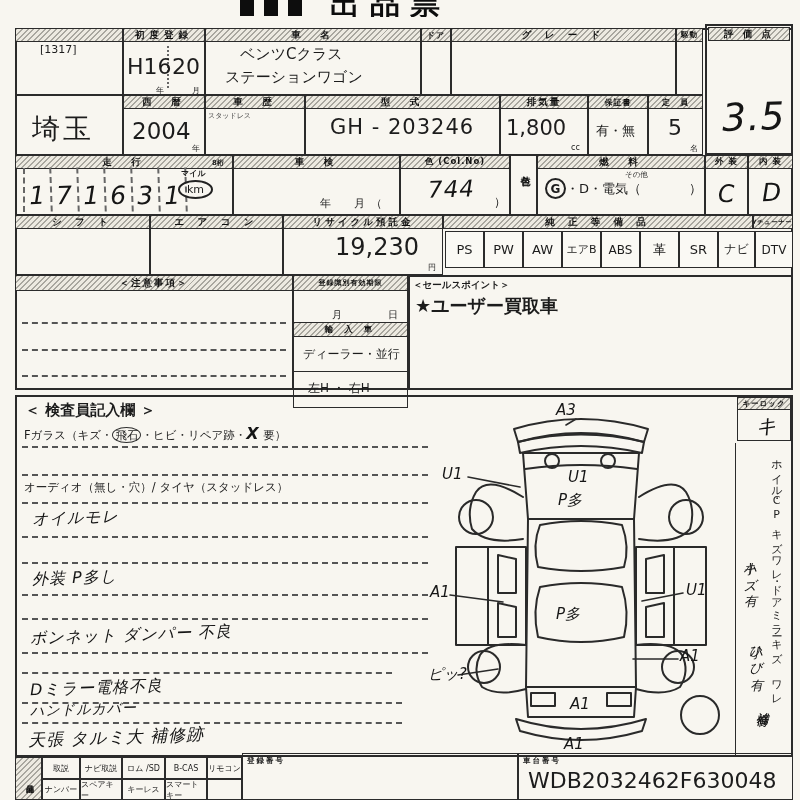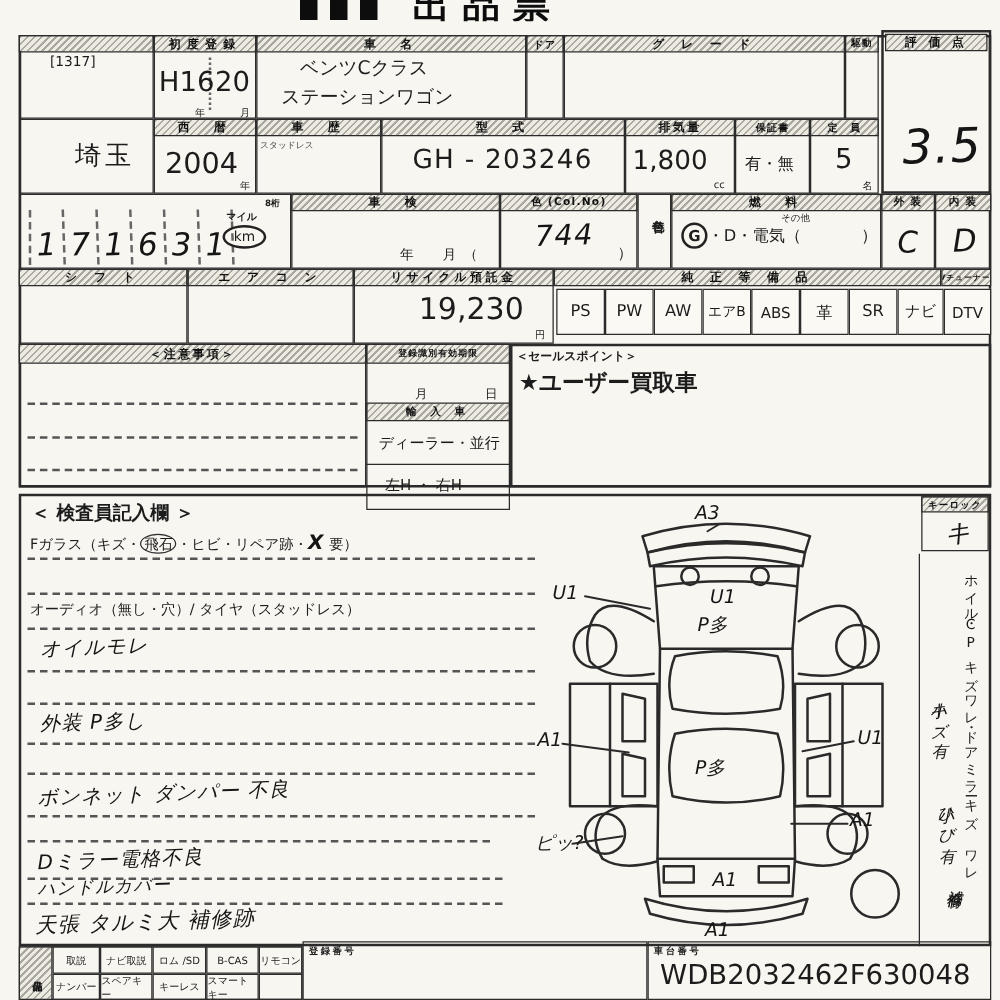--- a/index.html
+++ b/index.html
@@ -69,21 +69,21 @@
   <div class="hd" style="left:451px;top:28px;width:225px;height:14px;">グ レ ー ド</div>
 
   <div class="cell" style="left:676px;top:28px;width:27px;height:67px;"></div>
   <div class="hd tight" style="left:676px;top:28px;width:27px;height:14px;font-size:7.5px;">駆動</div>
 
   <div class="cell" style="left:705px;top:24px;width:88px;height:131px;border-width:2.6px;"></div>
   <div class="hd" style="left:708px;top:27px;width:82px;height:14px;letter-spacing:3px;">評 価 点</div>
   <div class="lbl hw" style="left:722px;top:95px;font-size:38px;">3.5</div>
 
   <div class="cell" style="left:15px;top:95px;width:108px;height:60px;"></div>
-  <div class="lbl" style="left:32px;top:110px;font-size:21px;letter-spacing:3px;margin-left:28px;">埼玉</div>
+  <div class="lbl" style="left:32px;top:110px;font-size:28px;letter-spacing:3px;">埼玉</div>
 
   <div class="cell" style="left:123px;top:95px;width:82px;height:60px;"></div>
   <div class="hd" style="left:123px;top:95px;width:82px;height:14px;">西　暦</div>
   <div class="lbl" style="left:132px;top:118px;font-size:23px;">2004</div>
   <div class="lbl small" style="left:192px;top:143px;">年</div>
 
   <div class="cell" style="left:205px;top:95px;width:100px;height:60px;"></div>
   <div class="hd" style="left:205px;top:95px;width:100px;height:14px;">車　歴</div>
   <div class="lbl" style="left:208px;top:111px;font-size:7px;color:#444;">スタッドレス</div>
 
@@ -99,20 +99,21 @@
   <div class="cell" style="left:588px;top:95px;width:60px;height:60px;"></div>
   <div class="hd tight" style="left:588px;top:95px;width:60px;height:14px;font-size:8px;">保証書</div>
   <div class="lbl" style="left:596px;top:122px;font-size:13px;">有・無</div>
 
   <div class="cell" style="left:648px;top:95px;width:55px;height:60px;"></div>
   <div class="hd tight" style="left:648px;top:95px;width:55px;height:14px;font-size:8px;">定　員</div>
   <div class="lbl" style="left:668px;top:115px;font-size:22px;">5</div>
   <div class="lbl small" style="left:690px;top:143px;">名</div>
 
   <div class="cell" style="left:15px;top:155px;width:218px;height:60px;"></div>
+  <div class="hd" style="left:15px;top:155px;width:218px;height:14px;">走　行</div>
   <div class="lbl" style="left:212px;top:158px;font-size:7px;font-weight:bold;">8桁</div>
   <div class="digits" style="left:23px;top:168px;height:44px;">
     <div class="dcell hw">1</div>
     <div class="dcell hw">7</div>
     <div class="dcell hw">1</div>
     <div class="dcell hw">6</div>
     <div class="dcell hw">3</div>
     <div class="dcell hw">1</div>
   </div>
   <div class="lbl" style="left:181px;top:168px;font-size:8px;font-weight:bold;">マイル</div>

